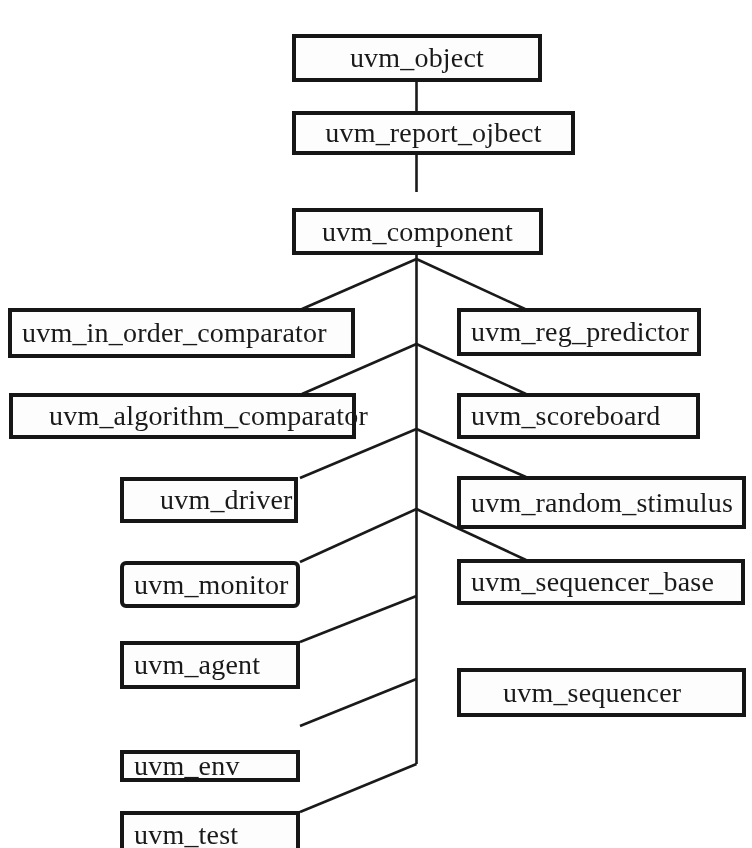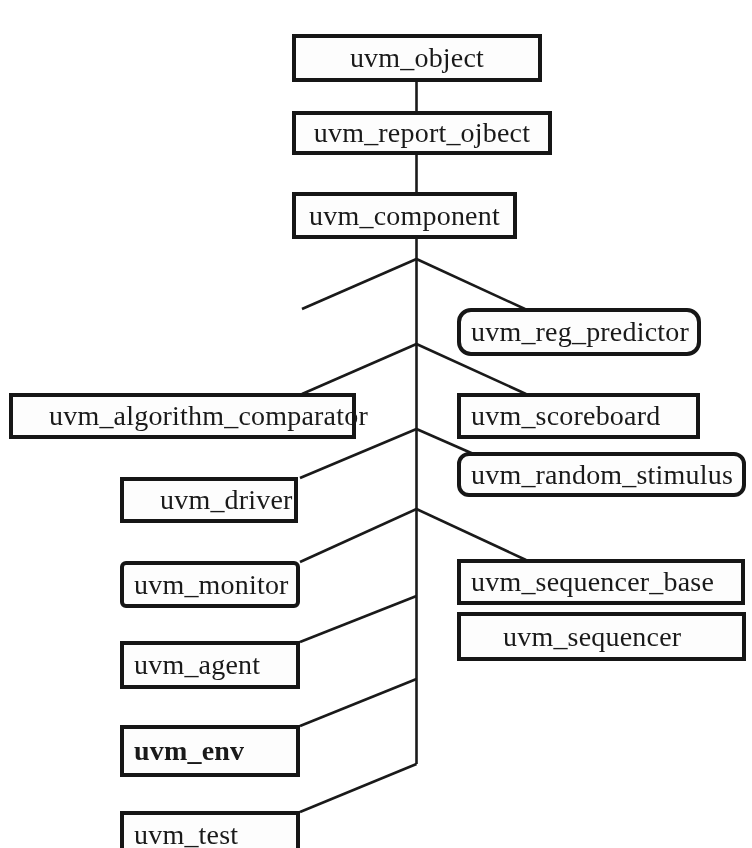--- a/index.html
+++ b/index.html
@@ -61,40 +61,41 @@
     </g>
 
     <g>
       <circle cx="727" cy="868" r="32" fill="#ffffff" stroke="#8fae9f" stroke-width="2"></circle>
       <circle cx="727" cy="868" r="28" fill="#116b51" stroke="#0a4d3a" stroke-width="1.5"></circle>
     </g>
   </svg>
 
   <div class="node center" style="left:292px; top:18px;  width:250px; height:48px;">uvm_object</div>
 
-  <div class="node center" style="left:292px; top:95px;  width:260px; height:44px;">uvm_report_ojbect</div>
+  <div class="node center" style="left:292px; top:95px;  width:283px; height:44px;">uvm_report_ojbect</div>
 
-  <div class="node center" style="left:292px; top:176px; width:225px; height:47px;">uvm_component</div>
+  <div class="node center" style="left:292px; top:192px; width:251px; height:47px;">uvm_component</div>
 
+  <div class="node pad" style="left:8px;   top:292px; width:347px; height:50px;">uvm_in_order_comparator</div>
 
-  <div class="node pad" style="left:457px; top:292px; width:244px; height:48px;border-radius:14px;">uvm_reg_predictor</div>
+  <div class="node pad" style="left:457px; top:292px; width:244px; height:48px;">uvm_reg_predictor</div>
 
   <div class="node pad" style="left:9px;   top:377px; width:347px; height:46px;padding-left:36px;">uvm_algorithm_comparator</div>
 
   <div class="node pad" style="left:457px; top:377px; width:243px; height:46px;">uvm_scoreboard</div>
 
   <div class="node pad" style="left:120px; top:461px; width:178px; height:46px;padding-left:36px;">uvm_driver</div>
 
-  <div class="node pad" style="left:457px; top:436px; width:289px; height:45px;border-radius:12px;">uvm_random_stimulus</div>
+  <div class="node pad" style="left:457px; top:460px; width:289px; height:53px;">uvm_random_stimulus</div>
 
   <div class="node pad" style="left:120px; top:545px; width:180px; height:47px;border-radius:6px;">uvm_monitor</div>
 
   <div class="node pad" style="left:457px; top:543px; width:288px; height:46px;text-align:center;">uvm_sequencer_base</div>
 
   <div class="node pad" style="left:120px; top:625px; width:180px; height:48px;">uvm_agent</div>
 
-  <div class="node pad" style="left:457px; top:596px; width:289px; height:49px;padding-left:42px;">uvm_sequencer</div>
+  <div class="node pad" style="left:457px; top:652px; width:289px; height:49px;padding-left:42px;">uvm_sequencer</div>
 
-  <div class="node pad" style="left:120px; top:709px; width:180px; height:52px;font-weight:bold;">uvm_env</div>
+  <div class="node pad" style="left:120px; top:734px; width:180px; height:32px;">uvm_env</div>
 
   <div class="node pad" style="left:120px; top:795px; width:180px; height:47px;">uvm_test</div>
 
 </div>
 
 </body></html>

